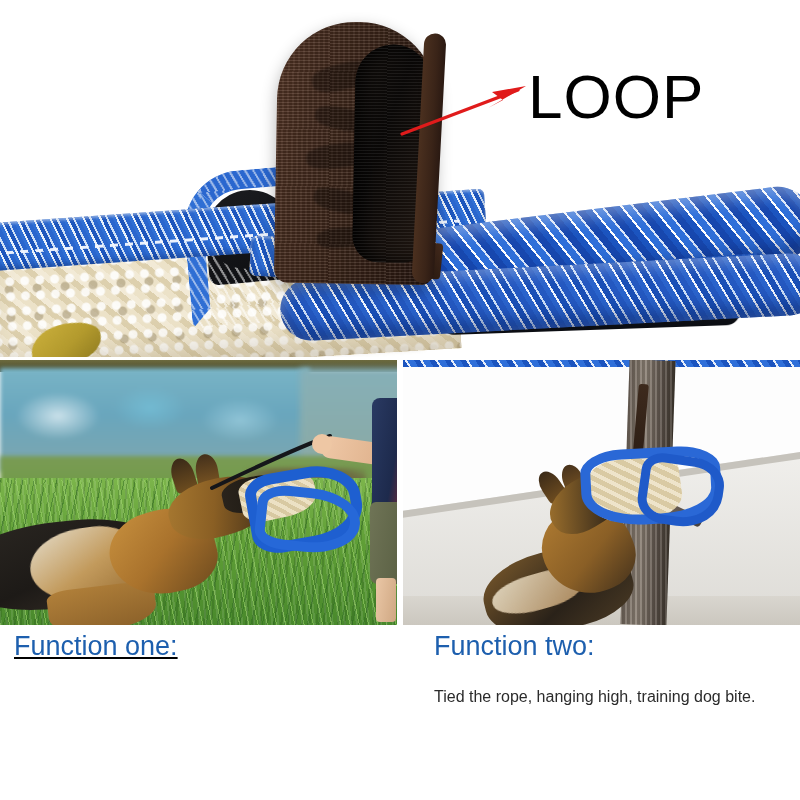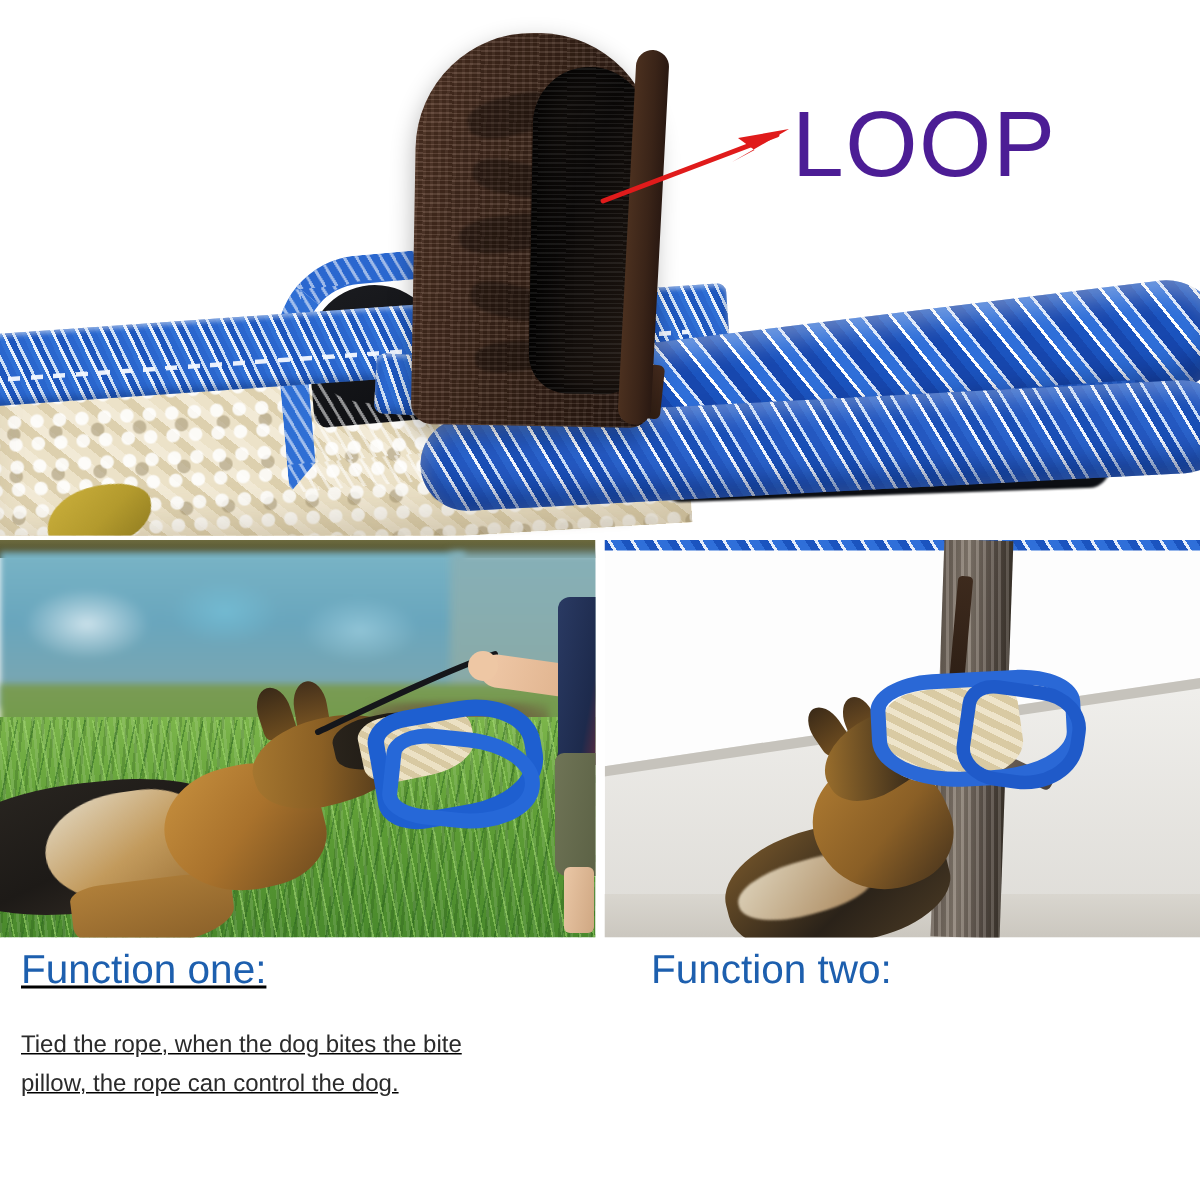--- a/index.html
+++ b/index.html
@@ -154,21 +154,21 @@
     position:absolute;right:60px;top:300px;width:300px;height:30px;
     background:linear-gradient(180deg,#14161c 0%,#0b0d12 100%);
     transform:rotate(-2deg);border-radius:14px;filter:blur(.6px);
   }
 
   
   .arrow-svg{position:absolute;left:400px;top:78px;width:150px;height:70px;}
   .loop-label{
     position:absolute;left:528px;top:66px;
     font-size:62px;line-height:1;letter-spacing:1px;font-weight:400;
-    color:#4c1d95;white-space:nowrap;
+    color:#000000;white-space:nowrap;
     font-family:"Liberation Sans","DejaVu Sans",sans-serif;
   }
 
   
   .photo{position:absolute;top:360px;height:265px;overflow:hidden;background:#fff;}
   .photo-left{left:0;width:397px;}
   .photo-right{left:403px;width:397px;}
 
   
   .pl-sky{position:absolute;left:0;top:0;width:100%;height:12px;background:linear-gradient(180deg,#6c6a3e,#47492c);}
@@ -484,20 +484,20 @@
     <div class="dogR-ear2"></div>
     <div class="dogR-head"></div>
 
     <div class="pr-pillow-jute"></div>
     <div class="pr-pillow-blue"></div>
     <div class="pr-pillow-blue2"></div>
   </div>
 
   <div class="caption cap-left">
     <div class="cap-title">Function one:</div>
-    <div class="cap-body">Tied the rope, when the dog bites the bite pillow, the rope can control the dog.</div>
   </div>
 
   <div class="caption cap-right">
     <div class="cap-title">Function two:</div>
+    <div class="cap-body">Tied the rope, hanging high, training dog bite.</div>
   </div>
 
 </div>
 
 </body></html>

